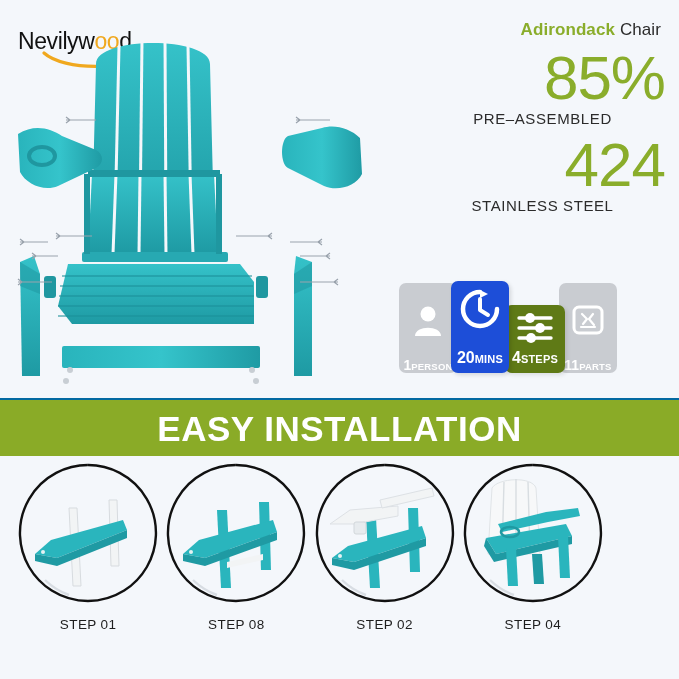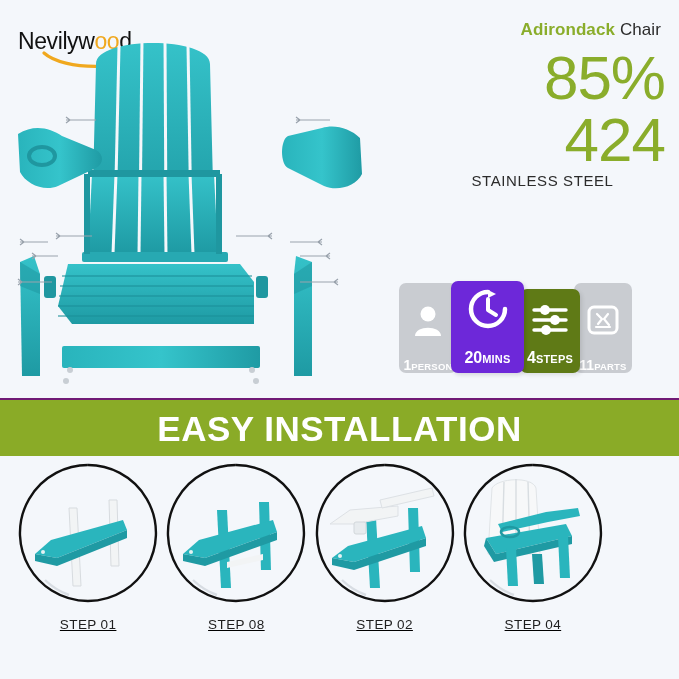--- a/index.html
+++ b/index.html
@@ -108,33 +108,33 @@
     box-sizing: border-box;
   }
   .badge.small {
     width: 58px;
     height: 90px;
     background: #c9ccd1;
     padding-bottom: 0;
     z-index: 1;
   }
   .badge.tall-light {
-    width: 73px;
+    width: 58px;
     height: 92px;
-    background: #6d28d9;
+    background: #1d4ed8;
     padding-bottom: 7px;
     margin-left: -6px;
     margin-right: -4px;
     z-index: 3;
     box-shadow: 2px 2px 4px rgba(0,0,0,0.13);
     gap: 14px;
   }
   .badge.tall-dark {
     width: 60px;
-    height: 84px;
+    height: 68px;
     background: #5f7a16;
     padding-bottom: 7px;
     margin-right: -6px;
     z-index: 2;
     box-shadow: 2px 2px 4px rgba(0,0,0,0.10);
   }
   .badge-icon {
     flex: 1;
     display: flex;
     align-items: center;
@@ -153,21 +153,21 @@
   .badge.small .badge-caption .word { font-size: 9.5px; }
 
   
   .banner {
     position: absolute;
     left: 0;
     top: 398px;
     width: 679px;
     height: 58px;
     background: #8aab27;
-    border-top: 2px solid #701a75;
+    border-top: 2px solid #0369a1;
     display: flex;
     align-items: center;
     justify-content: center;
     box-sizing: border-box;
   }
   .banner-title {
     color: #ffffff;
     font-size: 35px;
     font-weight: bold;
     letter-spacing: 0.5px;
@@ -177,21 +177,20 @@
   
   .steps {
     position: absolute;
     left: 0;
     top: 462px;
     width: 621px;
     display: flex;
     justify-content: space-around;
     padding: 0 14px;
     box-sizing: border-box;
-    text-decoration: underline;
   }
   .step {
     width: 152px;
     display: flex;
     flex-direction: column;
     align-items: center;
   }
   .step-circle {
     width: 142px;
     height: 142px;
@@ -320,20 +319,21 @@
       <path d="M300 232 L330 232 M326 232 L330 229 M326 232 L330 235"></path>
       <path d="M300 258 L338 258 M334 258 L338 255 M334 258 L338 261"></path>
       <path d="M236 212 L272 212 M268 212 L272 209 M268 212 L272 215"></path>
       <path d="M56 212 L92 212 M60 212 L56 209 M60 212 L56 215"></path>
     </g>
   </svg>
 
   <div class="stats">
     <div class="stat-block">
       <div class="stat-value">85%</div>
+      <div class="stat-label">PRE–ASSEMBLED</div>
     </div>
     <div class="stat-block">
       <div class="stat-value">424</div>
       <div class="stat-label">STAINLESS STEEL</div>
     </div>
   </div>
 
   <div class="badges">
 
     <div class="badge small">

